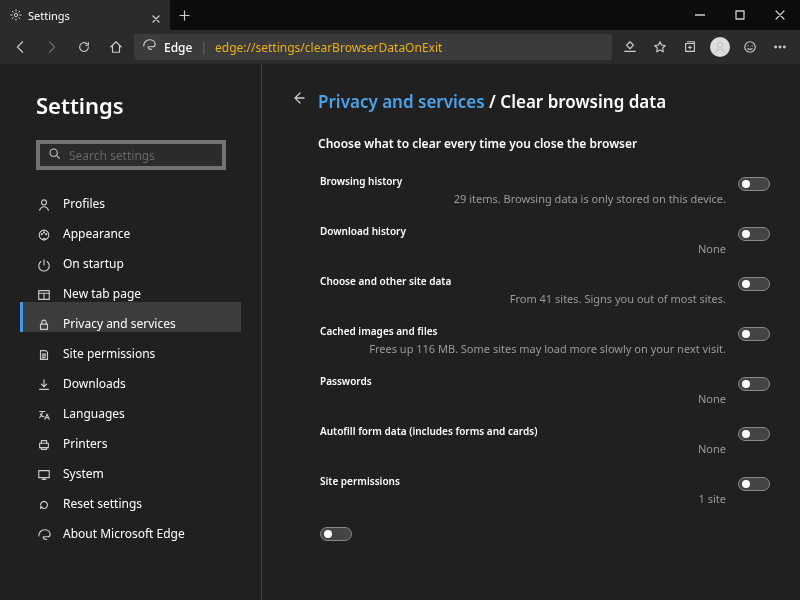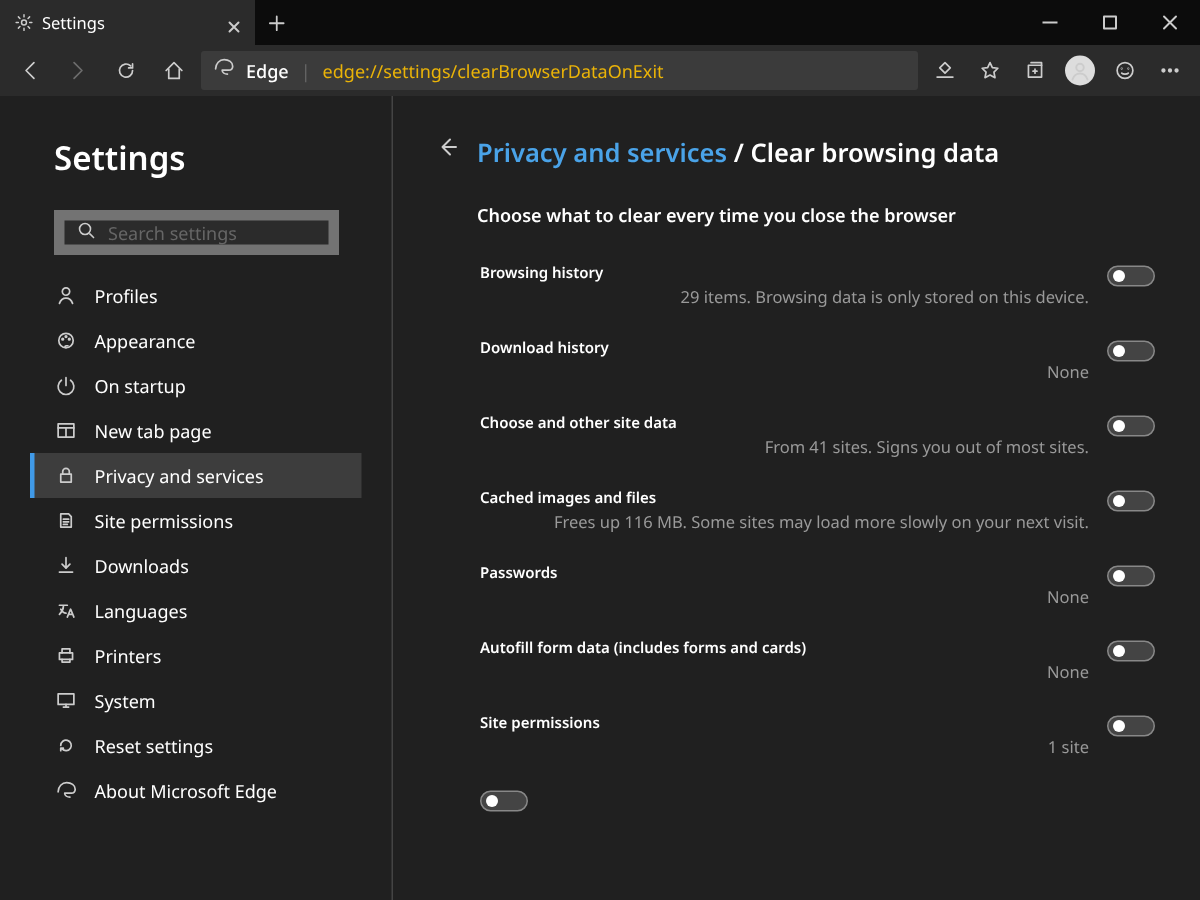--- a/index.html
+++ b/index.html
@@ -50,28 +50,28 @@
   display:flex; height: calc(600px - 64px);
 }
 .sidebar {
   width: 262px; border-right: 1px solid #444; padding: 26px 20px 10px 36px;
 }
 .sidebar h1 {
   font-size: 22px; font-weight: 600; margin-bottom: 20px;
 }
 .searchbox {
   display:flex; align-items:center; gap:8px;
-  background:#2b2b2b; border:7px solid #737373; height:30px;
+  background:#2b2b2b; border:4px solid #737373; height:30px;
   padding:0 8px; margin-bottom: 12px; width: 190px;
 }
 .searchbox svg { width:13px; height:13px; }
 .searchbox span { color:#666; font-size:12px;}
 .nav { list-style:none; margin-left:-16px;}
 .nav li {
-  display:flex; align-items:center; gap:12px;
+  display:flex; align-items:flex-end; gap:12px;
   height:30px; padding:0 10px 0 14px; font-size:12px;
   border-left: 3px solid transparent;
   cursor:default;
 }
 .nav li.active { background:#3d3d3d; border-left-color:#409ae8;}
 .nav li svg { width:14px; height:14px; flex-shrink:0;}
 
 .main {
   flex:1; padding: 26px 20px 10px 28px; overflow-y:auto;
 }

